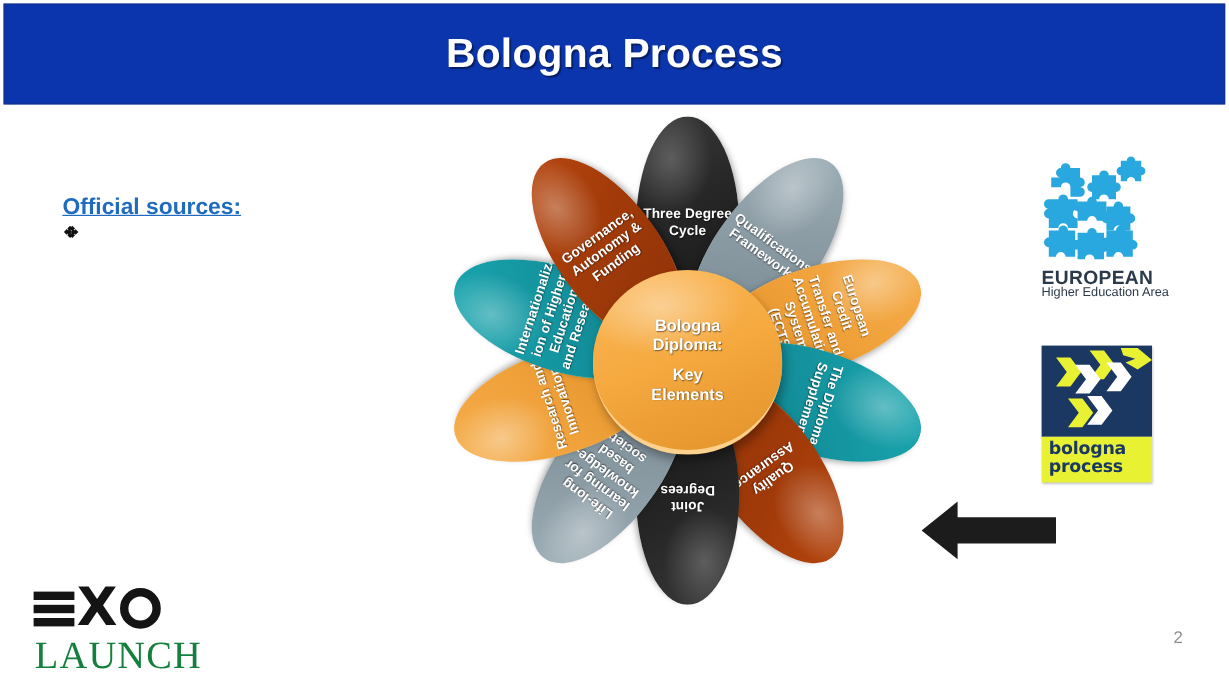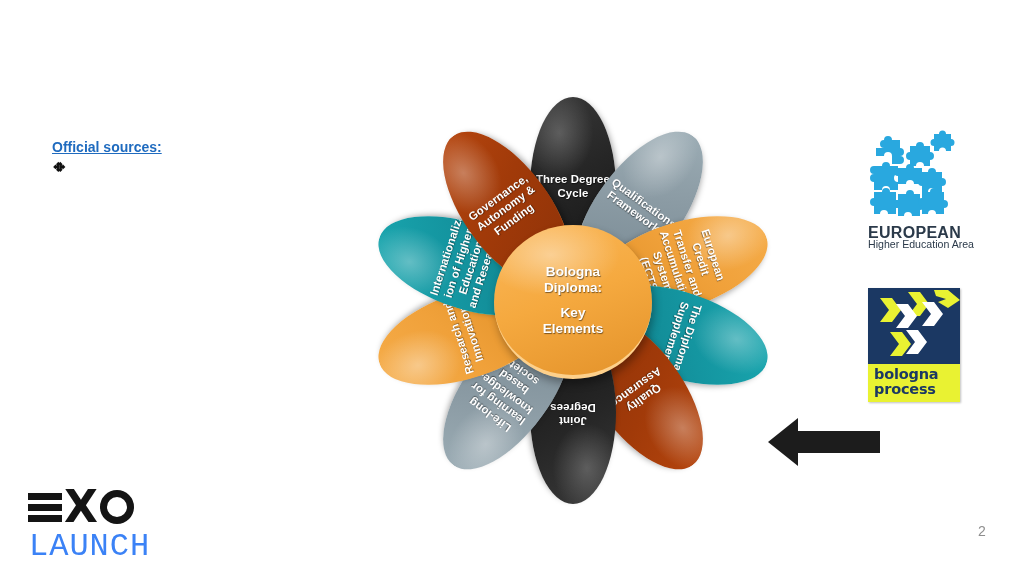--- a/index.html
+++ b/index.html
@@ -54,24 +54,25 @@
   #para-intro { margin: 0; }
   .erasmus-word {
     color: #1f5fa8;
     font-weight: bold;
   }
   .erasmus-plus {
     color: #3f94d8;
     font-weight: bold;
   }
   #sources-heading {
+    margin-top: 27px;
     color: #1f6bbf;
     font-weight: bold;
     text-decoration: underline;
-    font-size: 14px;
+    font-size: 19px;
     display: inline-block;
   }
   ul.src-list {
     list-style: none;
     margin: 0; padding: 0;
   }
   ul.src-list li {
     position: relative;
     padding-left: 19px;
     margin: 0;
@@ -247,38 +248,41 @@
     font-size: 44px; font-weight: bold; color: #141414; line-height: 34px;
     letter-spacing: -1px; margin-left: 2px;
     font-family: "DejaVu Sans", sans-serif;
   }
   #exo-o {
     width: 34px; height: 34px; border-radius: 50%;
     border: 7px solid #141414; box-sizing: border-box; margin-left: 3px;
   }
   #exo-launch {
     position: absolute; left: 1px; top: 38px;
-    font-size: 32px; font-weight: normal; color: #3b82f6;
+    font-size: 32px; font-weight: normal; color: #15803d;
     letter-spacing: 1px;
-    font-family: Liberation Mono, monospace;
+    font-family: Liberation Serif, serif;
   }
 
   
   #page-number {
     position: absolute;
     left: 978px; top: 523px;
     font-size: 14px;
     color: #8e8e8e;
   }
 </style>
 </head>
 <body>
 
 <div id="slide">
 
+  <div id="header-bar">
+    <div id="header-title">Bologna Process</div>
+  </div>
 
   <div id="left-text">
 
     <div id="sources-heading">Official sources:</div>
 
     <ul class="src-list">
       <li><span class="bullet">❖</span></li>
       <li class="spaced"><span class="bullet">❖</span></li>
     </ul>
   </div>

